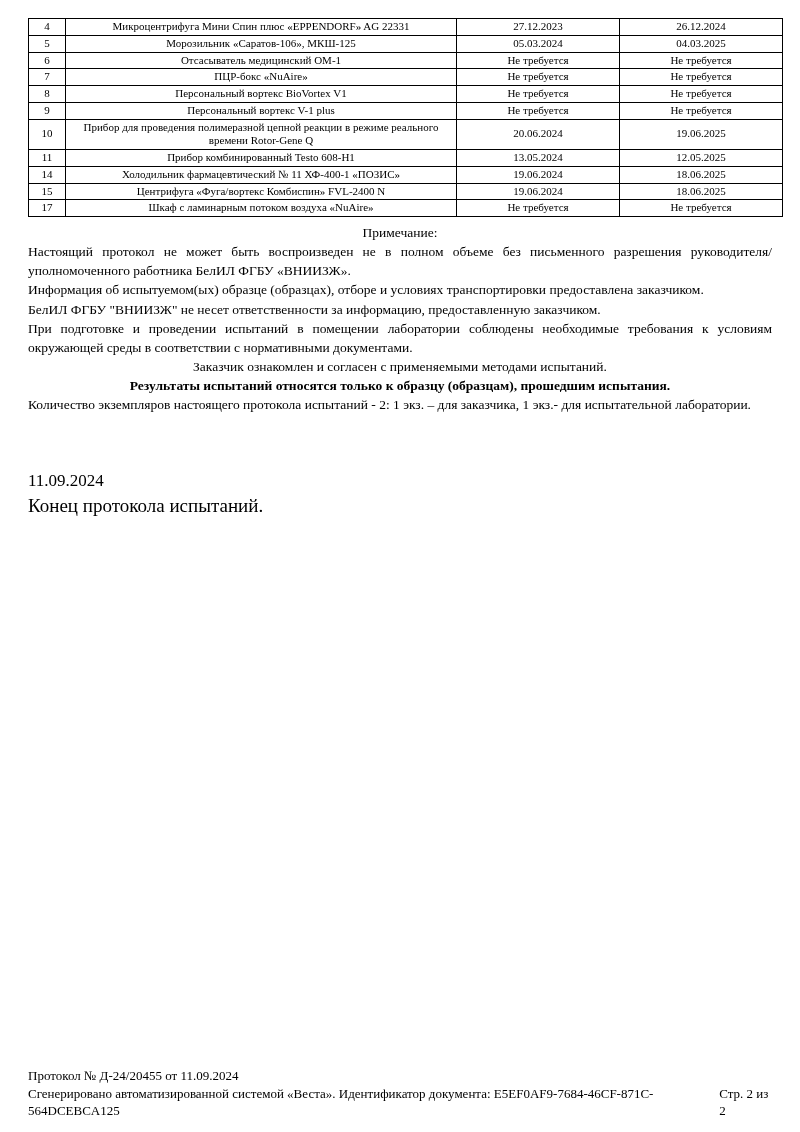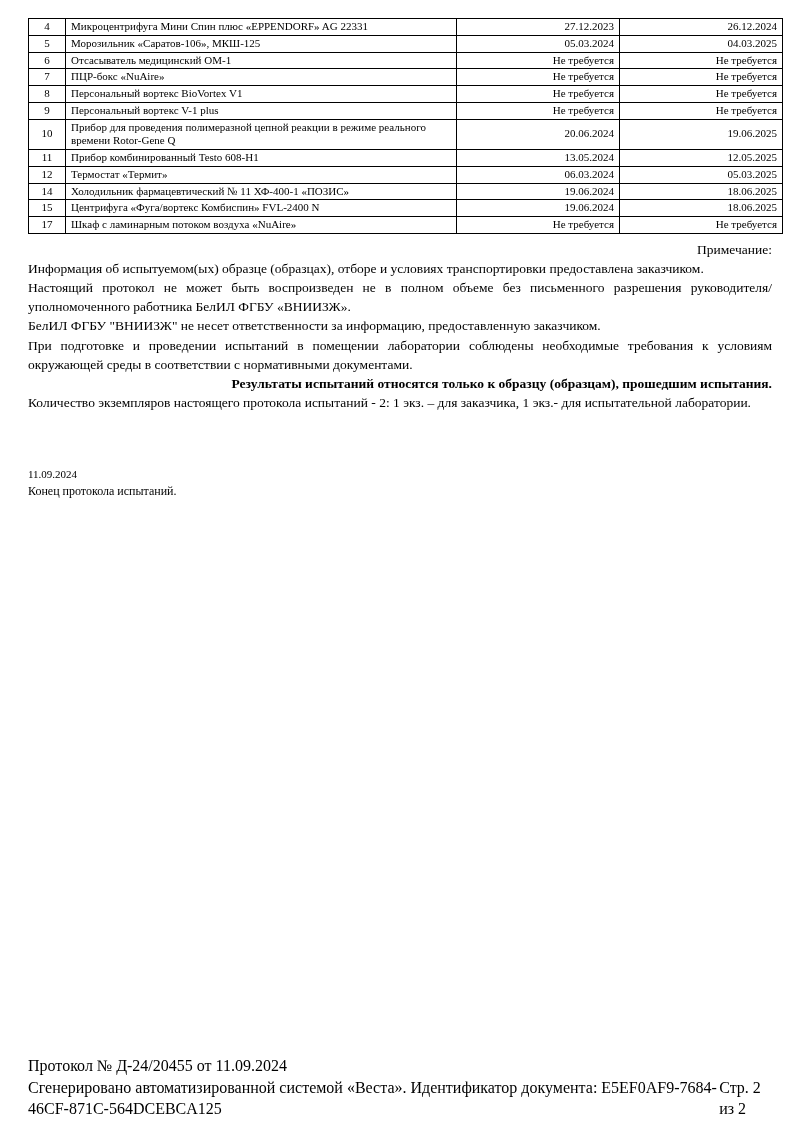--- a/index.html
+++ b/index.html
@@ -29,50 +29,50 @@
     table-layout: fixed;
     font-size: 11px;
     line-height: 1.25;
   }
   table.equipment td {
     border: 1px solid #000000;
     padding: 1px 5px;
     vertical-align: middle;
   }
   td.c-num   { width: 26px;  text-align: center; }
-  td.c-name  { width: 380px; text-align: left; }
-  td.c-date  { width: 152px; text-align: right; }
+  td.c-name  { width: 380px; text-align: center; }
+  td.c-date  { width: 152px; text-align: center; }
   .notes {
     margin-top: 6px;
     font-size: 13.5px;
     line-height: 1.42;
     width: 744px;
   }
   .notes p {
     margin: 0;
     text-align: justify;
   }
-  .notes p.no-justify { text-align: right; }
+  .notes p.no-justify { text-align: center; }
   .notes p.bold { font-weight: bold; }
   .sign-row {
     display: flex;
     justify-content: space-between;
     margin-top: 56px;
-    font-size: 11px;
+    font-size: 17px;
   }
   .end-line {
     margin-top: 4px;
-    font-size: 12px;
+    font-size: 19px;
   }
   .footer {
     position: absolute;
     left: 28px;
     right: 24px;
     bottom: 12px;
-    font-size: 16px;
+    font-size: 13px;
     line-height: 1.35;
     margin-top: 44px;
   }
   .footer-row2 {
     display: flex;
     justify-content: space-between;
   }
 </style>
 </head>
 <body>
@@ -124,26 +124,20 @@
             <td class="c-date">20.06.2024</td>
             <td class="c-date">19.06.2025</td>
           </tr>
           <tr>
             <td class="c-num">11</td>
             <td class="c-name">Прибор комбинированный Testo 608-H1</td>
             <td class="c-date">13.05.2024</td>
             <td class="c-date">12.05.2025</td>
           </tr>
           <tr>
-            <td class="c-num">12</td>
-            <td class="c-name">Термостат «Термит»</td>
-            <td class="c-date">06.03.2024</td>
-            <td class="c-date">05.03.2025</td>
-          </tr>
-          <tr>
             <td class="c-num">14</td>
             <td class="c-name">Холодильник фармацевтический № 11 ХФ-400-1 «ПОЗИС»</td>
             <td class="c-date">19.06.2024</td>
             <td class="c-date">18.06.2025</td>
           </tr>
           <tr>
             <td class="c-num">15</td>
             <td class="c-name">Центрифуга «Фуга/вортекс Комбиспин» FVL-2400 N</td>
             <td class="c-date">19.06.2024</td>
             <td class="c-date">18.06.2025</td>
@@ -152,24 +146,25 @@
             <td class="c-num">17</td>
             <td class="c-name">Шкаф с ламинарным потоком воздуха «NuAire»</td>
             <td class="c-date">Не требуется</td>
             <td class="c-date">Не требуется</td>
           </tr>
         </tbody>
     </table>
 
     <div class="notes">
       <p class="no-justify">Примечание:</p>
+      <p>Настоящий протокол не может быть воспроизведен не в полном объеме без письменного разрешения руководителя/уполномоченного работника БелИЛ ФГБУ «ВНИИЗЖ».</p>
       <p>Информация об испытуемом(ых) образце (образцах), отборе и условиях транспортировки предоставлена заказчиком.</p>
-      <p>Настоящий протокол не может быть воспроизведен не в полном объеме без письменного разрешения руководителя/уполномоченного работника БелИЛ ФГБУ «ВНИИЗЖ».</p>
       <p>БелИЛ ФГБУ "ВНИИЗЖ" не несет ответственности за информацию, предоставленную заказчиком.</p>
       <p>При подготовке и проведении испытаний в помещении лаборатории соблюдены необходимые требования к условиям окружающей среды в соответствии с нормативными документами.</p>
+      <p class="no-justify">Заказчик ознакомлен и согласен с применяемыми методами испытаний.</p>
       <p class="bold no-justify">Результаты испытаний относятся только к образцу (образцам), прошедшим испытания.</p>
       <p>Количество экземпляров настоящего протокола испытаний - 2: 1 экз. – для заказчика, 1 экз.- для испытательной лаборатории.</p>
     </div>
 
     <div class="sign-row">
       <span>11.09.2024</span>
     </div>
 
     <div class="end-line">Конец протокола испытаний.</div>
   </div>

